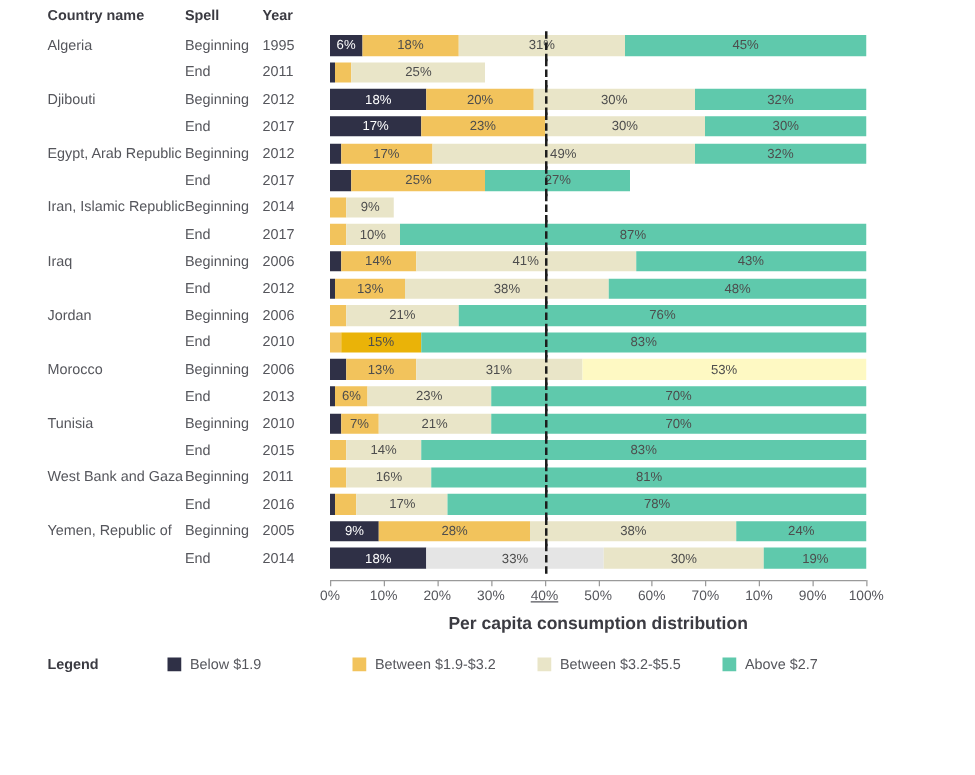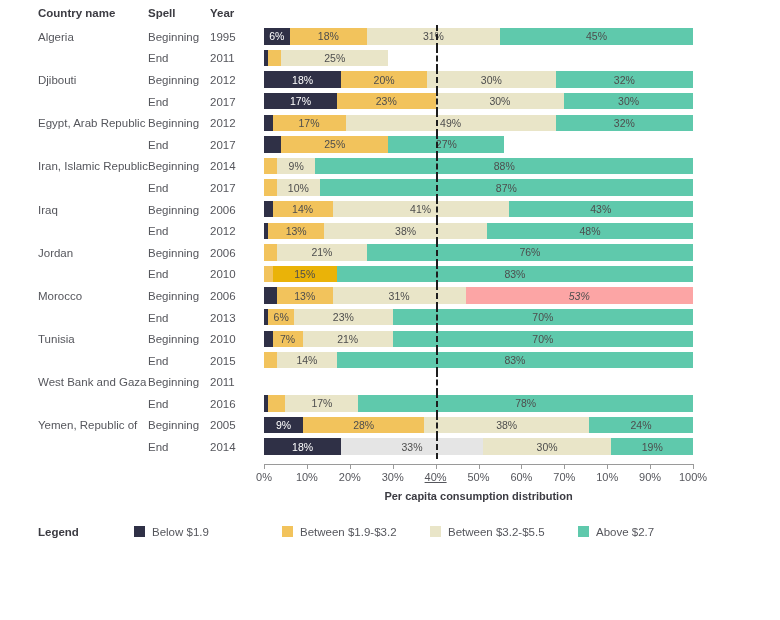--- a/index.html
+++ b/index.html
@@ -132,21 +132,21 @@
     color: #55565c;
     transform: translateX(-50%);
     white-space: nowrap;
   }
   .axis-title {
     position: absolute;
     top: 32px;
     left: 2px;
     width: 429px;
     text-align: center;
-    font-size: 11px;
+    font-size: 14px;
     color: #3b3b42;
     font-weight: 600;
   }
 
   
   .legend {
     display: flex;
     align-items: center;
     margin-top: 22px;
     padding-left: 38px;
@@ -281,21 +281,20 @@
         </div>
       </div>
       <div class="row">
         <div class="col-country">Iran, Islamic Republic of</div>
         <div class="col-spell">Beginning</div>
         <div class="col-year">2014</div>
         <div class="col-plot">
           <div class="barwrap">
             <div class="seg s1" style="background: rgb(242, 195, 92); width: 3%;"></div>
             <div class="seg s2" style="background: rgb(233, 229, 200); width: 9%;">9%</div>
-            <div class="seg s3" style="background: rgb(95, 201, 172); width: 88%;">88%</div>
           </div>
           <div class="refline">
             <i style="left: 173.6px;"></i>
           </div>
         </div>
       </div>
       <div class="row">
         <div class="col-country"></div>
         <div class="col-spell">End</div>
         <div class="col-year">2017</div>
@@ -374,21 +373,21 @@
       </div>
       <div class="row">
         <div class="col-country">Morocco</div>
         <div class="col-spell">Beginning</div>
         <div class="col-year">2006</div>
         <div class="col-plot">
           <div class="barwrap">
             <div class="seg s0" style="background: rgb(47, 48, 70); width: 3%;"></div>
             <div class="seg s1" style="background: rgb(242, 195, 92); width: 13%;">13%</div>
             <div class="seg s2" style="background: rgb(233, 229, 200); width: 31%;">31%</div>
-            <div class="seg s3" style="background: #fca5a5; width: 53%; font-style: italic;">53%</div>
+            <div class="seg s3" style="background: #fef9c3; width: 53%;">53%</div>
           </div>
           <div class="refline">
             <i style="left: 173.6px;"></i>
           </div>
         </div>
       </div>
       <div class="row">
         <div class="col-country"></div>
         <div class="col-spell">End</div>
         <div class="col-year">2013</div>
@@ -433,20 +432,25 @@
           <div class="refline">
             <i style="left: 173.6px;"></i>
           </div>
         </div>
       </div>
       <div class="row">
         <div class="col-country">West Bank and Gaza</div>
         <div class="col-spell">Beginning</div>
         <div class="col-year">2011</div>
         <div class="col-plot">
+          <div class="barwrap">
+            <div class="seg s1" style="background: rgb(242, 195, 92); width: 3%;"></div>
+            <div class="seg s2" style="background: rgb(233, 229, 200); width: 16%;">16%</div>
+            <div class="seg s3" style="background: rgb(95, 201, 172); width: 81%;">81%</div>
+          </div>
           <div class="refline">
             <i style="left: 173.6px;"></i>
           </div>
         </div>
       </div>
       <div class="row">
         <div class="col-country"></div>
         <div class="col-spell">End</div>
         <div class="col-year">2016</div>
         <div class="col-plot">

